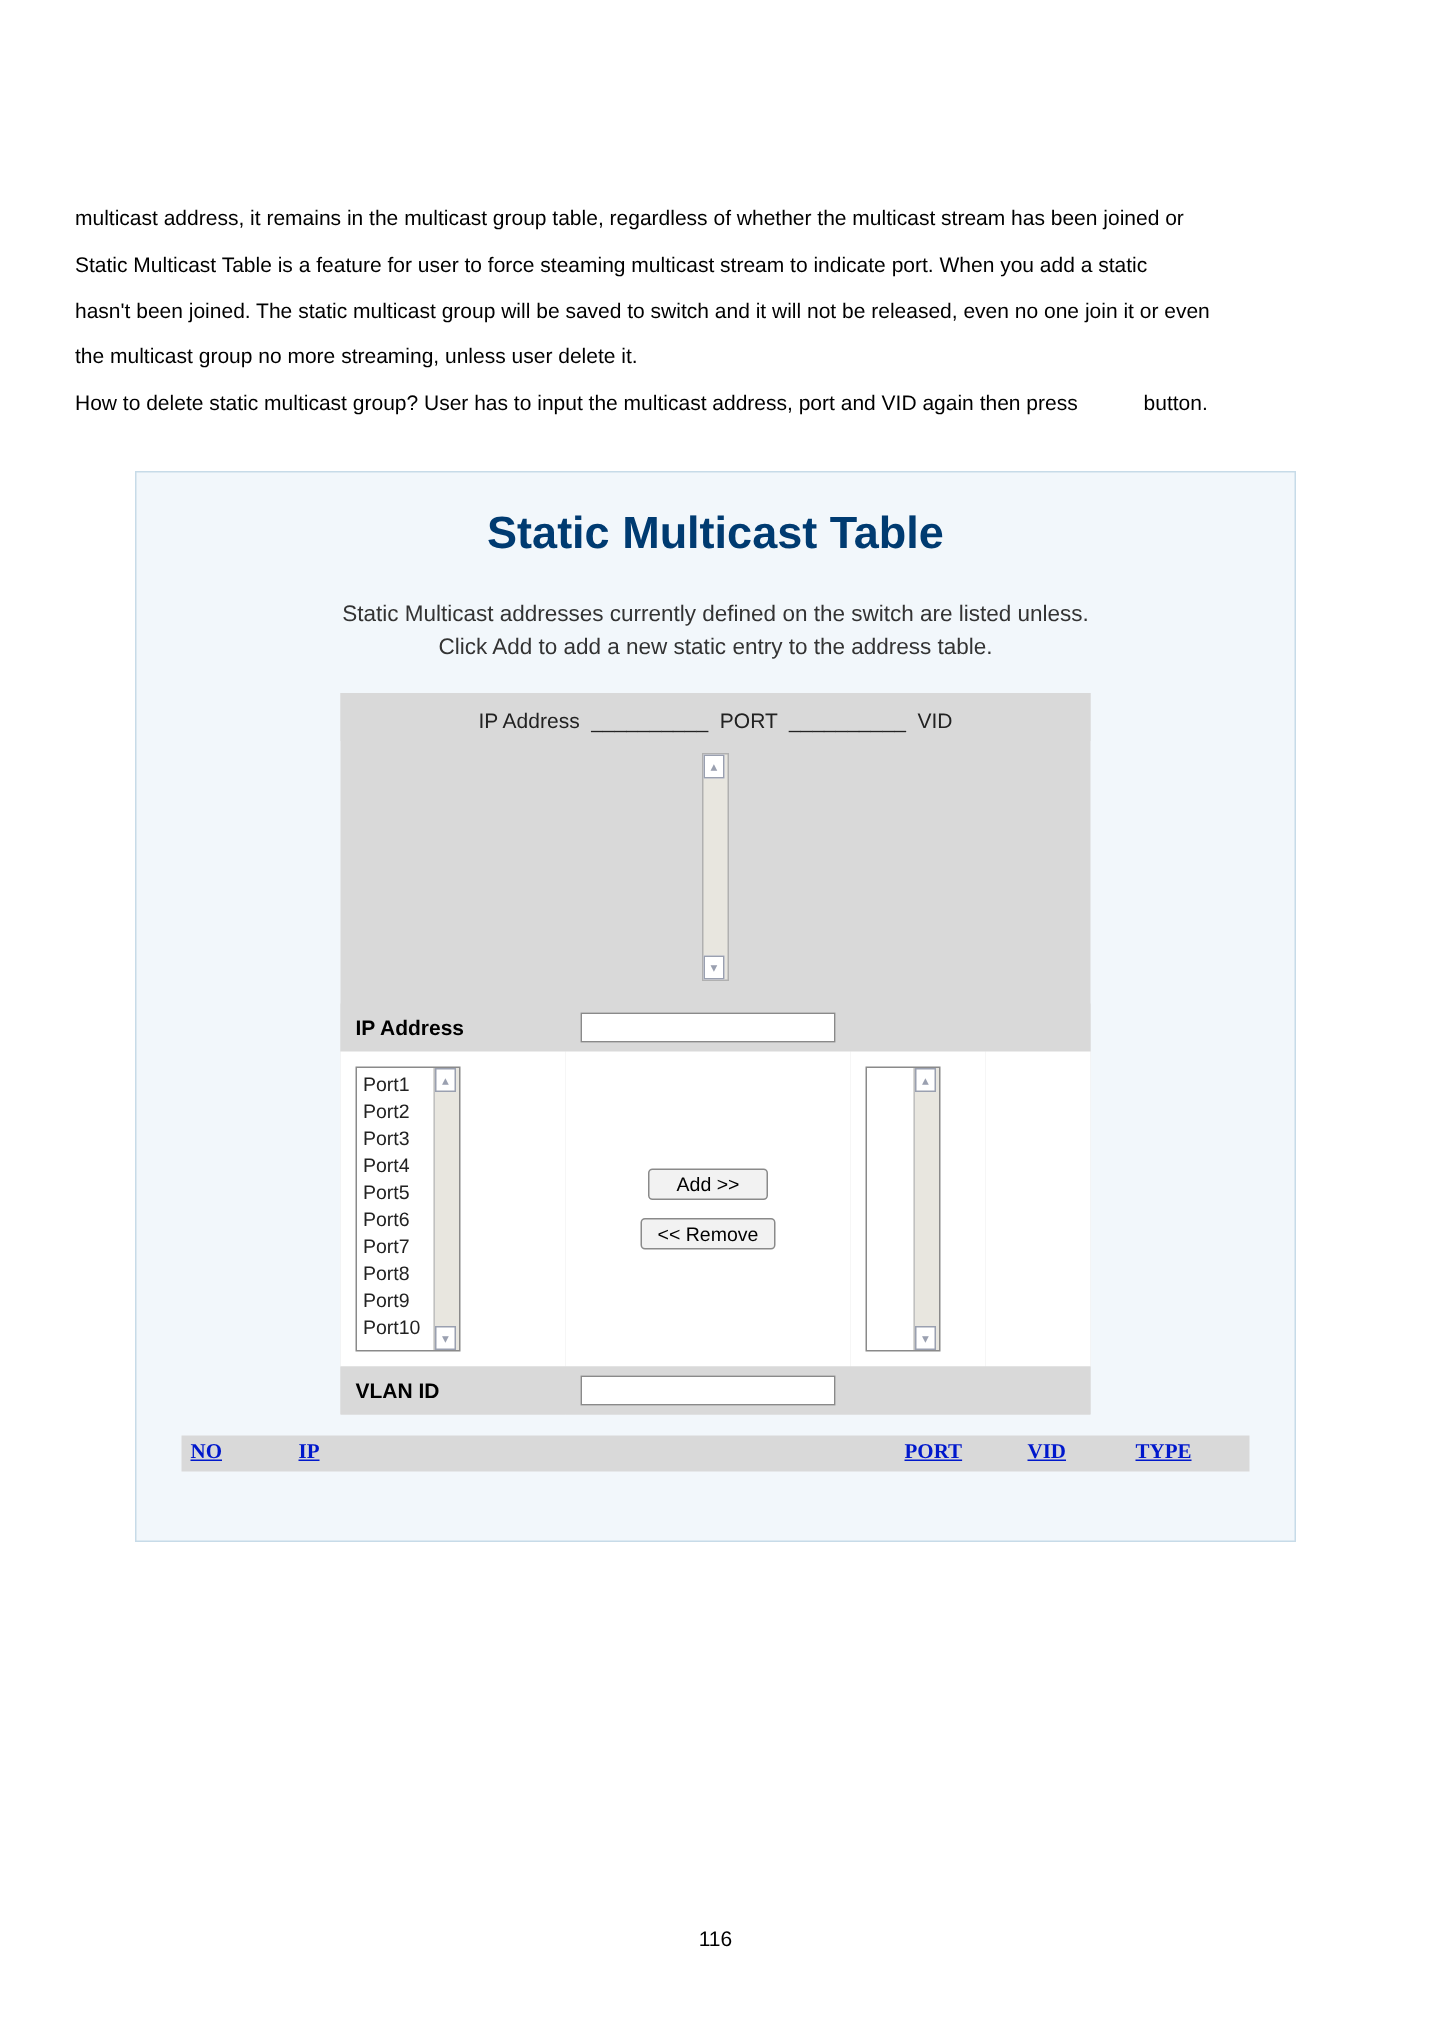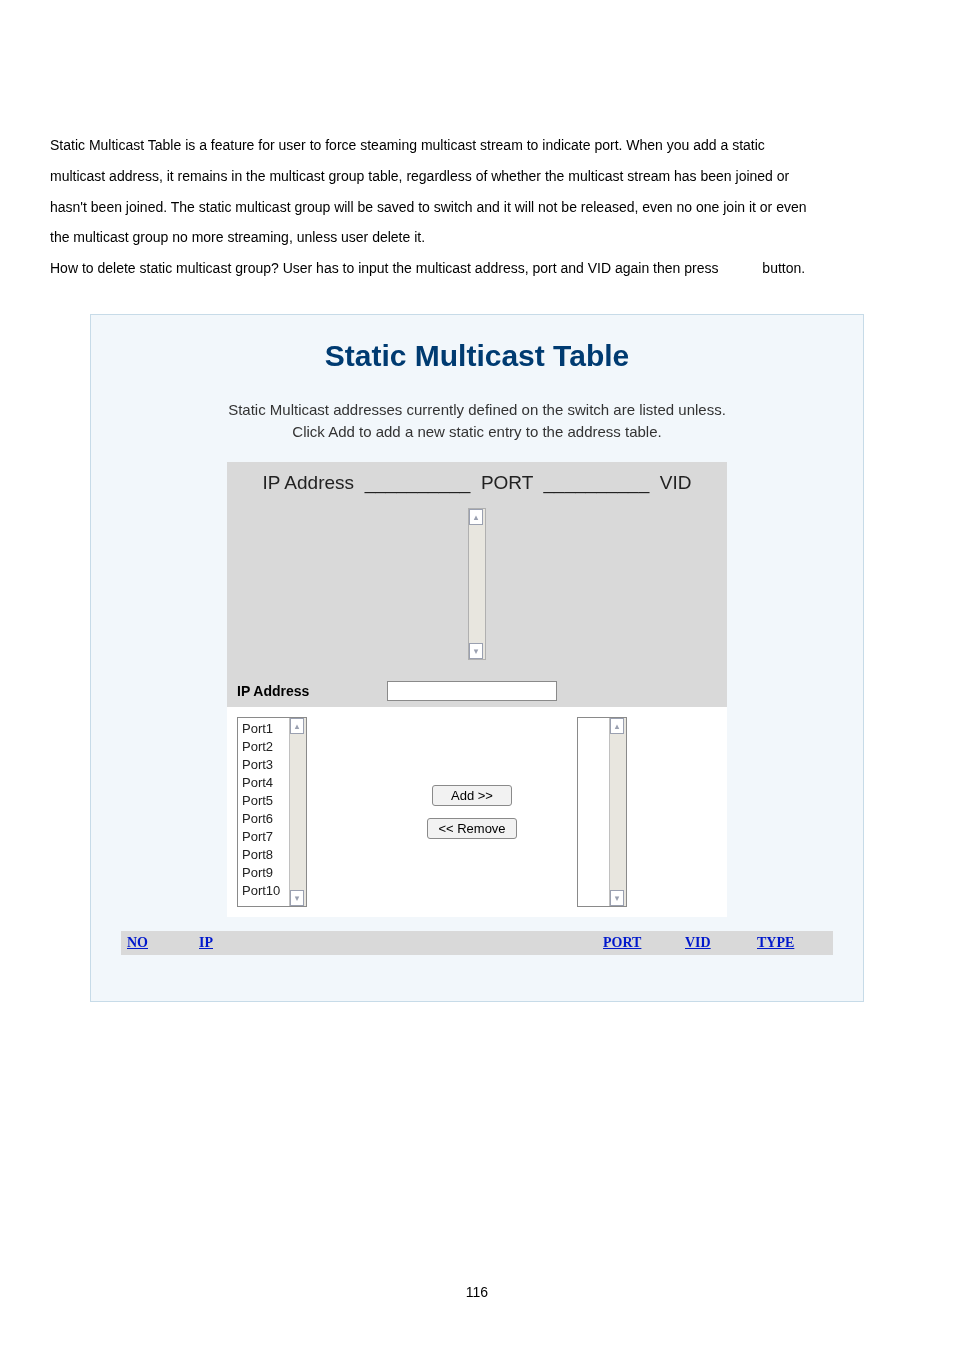--- a/index.html
+++ b/index.html
@@ -61,21 +61,21 @@
     border-collapse: separate;
     border-spacing: 0;
     background: #d9d9d9;
   }
   .inner-table td {
     padding: 6px 10px;
     vertical-align: middle;
   }
   .hdr-row {
     background: #d9d9d9;
-    font-size: 19px;
+    font-size: 14px;
     color: #222;
   }
   .hdr-row td {
     text-align: center;
     padding-top: 10px;
   }
 
   .listbox {
     border: 1px solid #b0b0b0;
     background: #e8e6df;
@@ -260,22 +260,22 @@
   .white-strip {
     background: #ffffff;
   }
 </style>
 </head>
 <body>
 
 <div class="page">
 
   <div class="body-text">
+    <p>multicast address, it remains in the multicast group table, regardless of whether the multicast stream has been joined or</p>
     <p>Static Multicast Table is a feature for user to force steaming multicast stream to indicate port. When you add a static</p>
-    <p>multicast address, it remains in the multicast group table, regardless of whether the multicast stream has been joined or</p>
     <p>hasn't been joined. The static multicast group will be saved to switch and it will not be released, even no one join it or even</p>
     <p>the multicast group no more streaming, unless user delete it.</p>
     <p>
       <span>How to delete static multicast group? User has to input the multicast address, port and VID again then press</span>
       <span class="extra-word">button.</span>
     </p>
   </div>
 
   <div class="panel-wrap">
     <div class="panel">
@@ -348,20 +348,26 @@
             <div class="selbox">
               <div class="vscroll">
                 <div class="sb up">▴</div>
                 <div class="sb down">▾</div>
               </div>
             </div>
           </td>
           <td></td>
         </tr>
 
+        <tr class="row-title">
+          <td>VLAN ID</td>
+          <td colspan="3">
+            <input class="text-input" style="">
+          </td>
+        </tr>
 
       </tbody>
         </table>
 
       <table class="result-table">
         <tbody>
             <tr>
           <th style="width:60px;"><a href="#">NO</a></th>
           <th><a href="#">IP</a></th>
           <th style="width:70px;"><a href="#">PORT</a></th>

